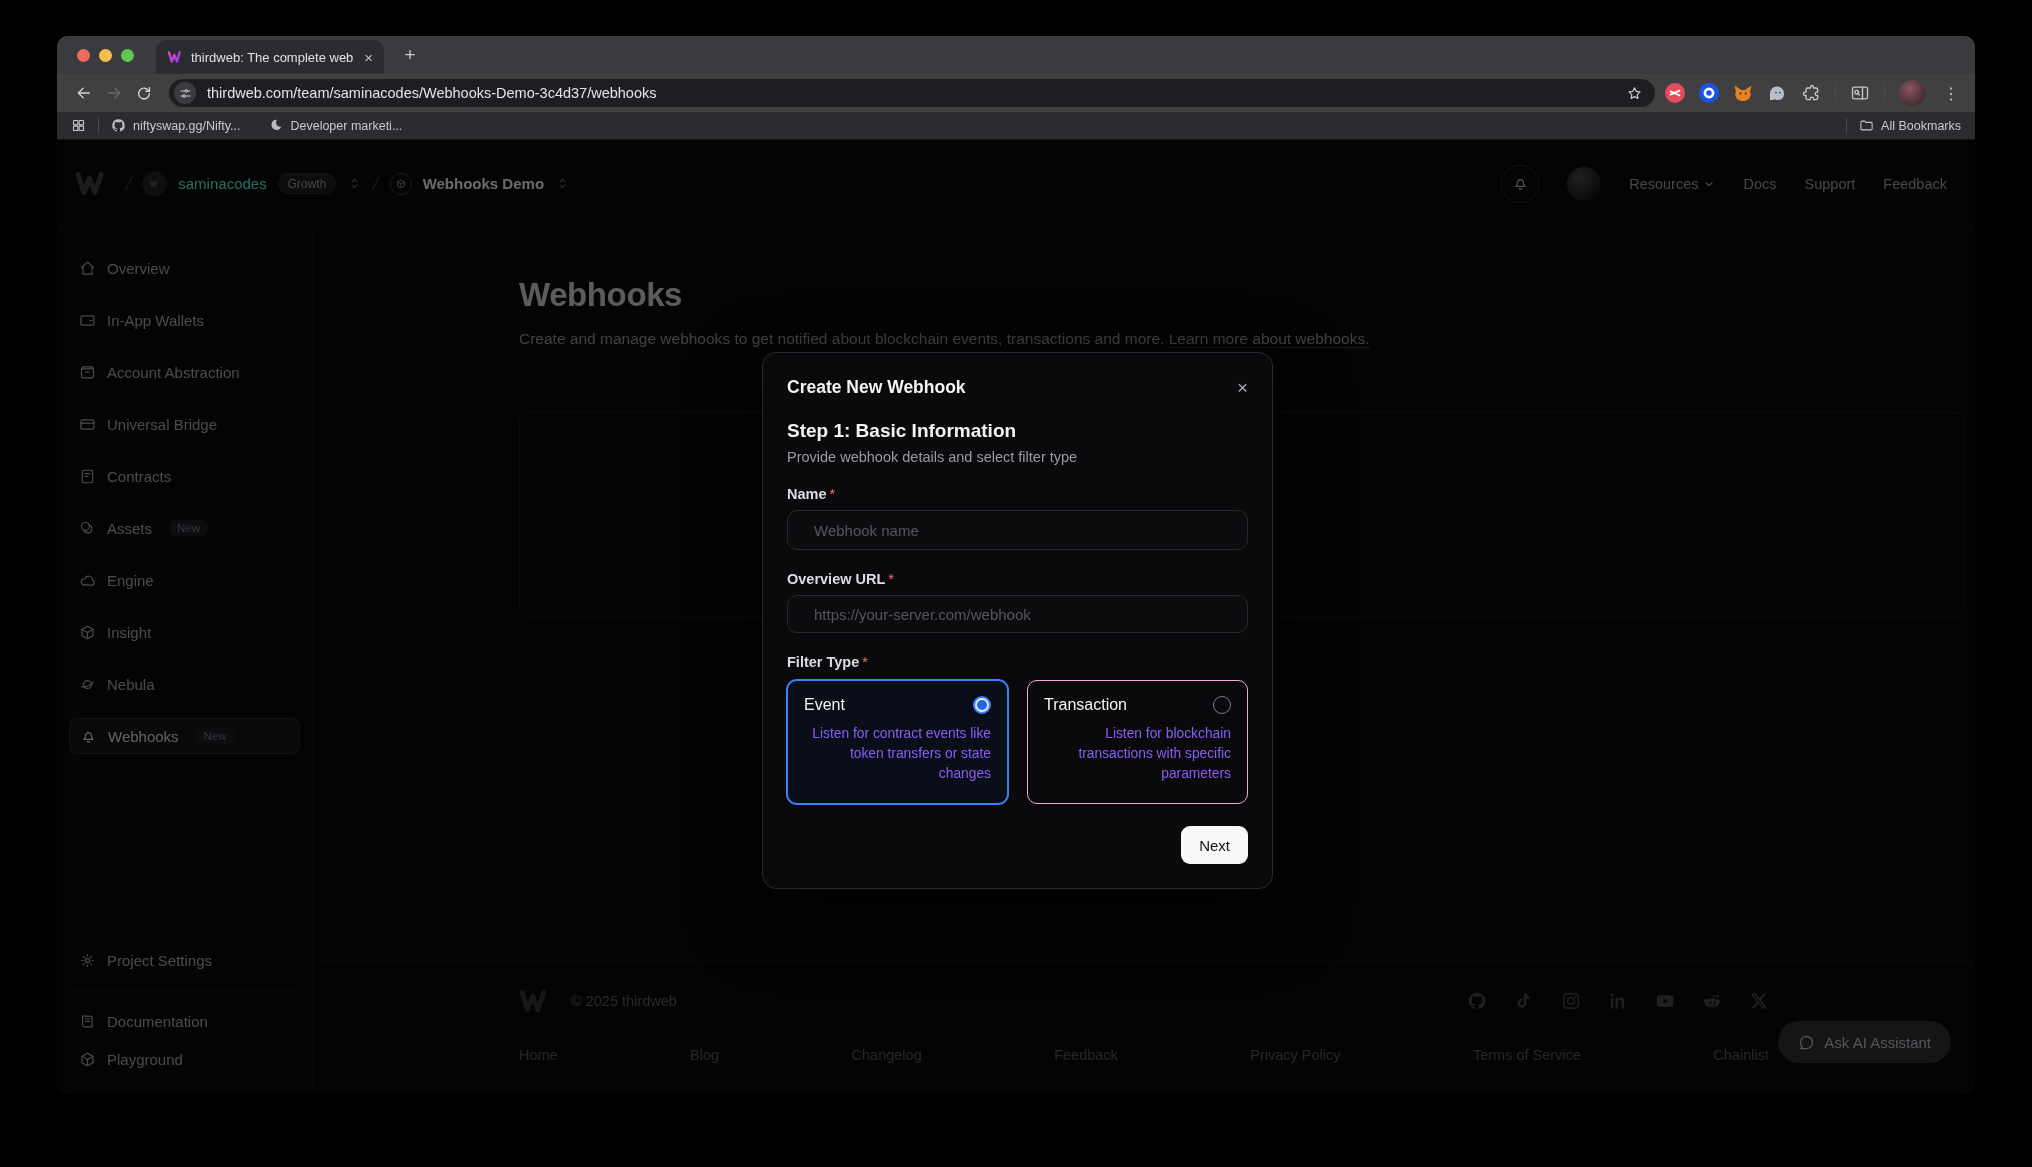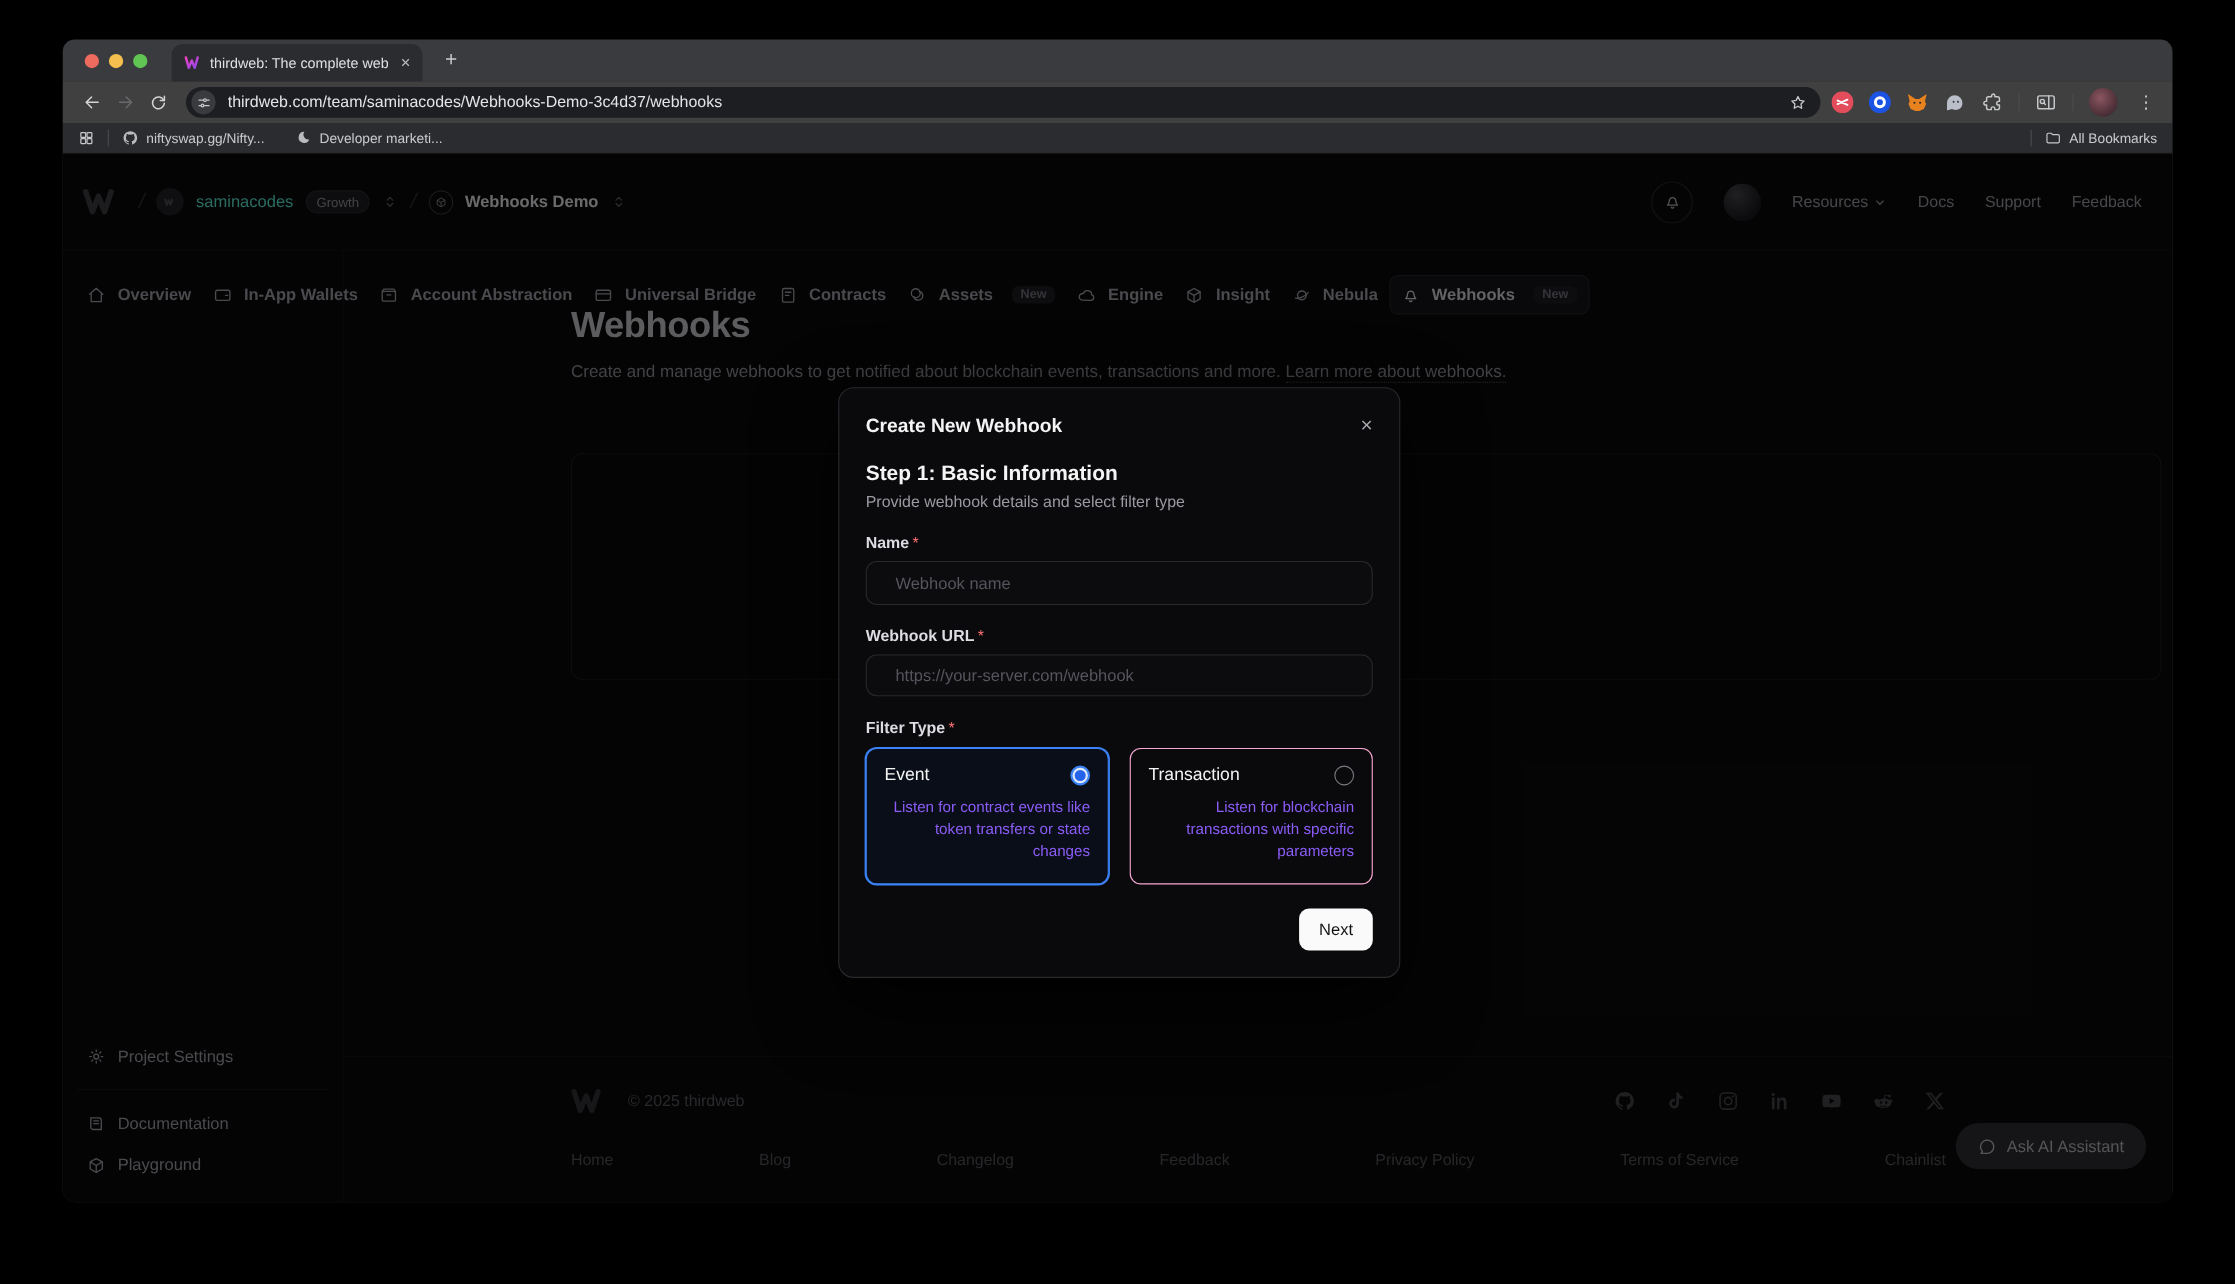--- a/index.html
+++ b/index.html
@@ -328,21 +328,21 @@
 
             <span class="hdr-link">
               <span>Feedback</span>
 
             </span>
           </div>
       </div>
 
       <div class="body-row">
         <div class="sidebar">
-          <span style="display:flex;flex-direction:row;gap:0;font-weight:bold;">
+          <span style="display:flex;flex-direction:column;gap:16px;">
 
               <div class="nav-item">
                 <svg viewBox="0 0 24 24">
                   <g fill="none" stroke="currentColor" stroke-width="1.7" stroke-linecap="round" stroke-linejoin="round">
                     <path d="M3.5 10.5 12 3l8.5 7.5M5.5 9.5V20h13V9.5"></path>
                   </g>
                 </svg>
                 <span>Overview</span>
 
               </div>
@@ -577,21 +577,21 @@
       </div>
       <div class="step-h">Step 1: Basic Information</div>
       <div class="step-sub">Provide webhook details and select filter type</div>
 
       <div class="f-label">
         <span>Name</span><span class="req">*</span>
       </div>
       <input class="f-input" type="text" placeholder="Webhook name" style="">
 
       <div class="f-label">
-        <span>Webhook URL</span><span class="req">*</span>
+        <span>Overview URL</span><span class="req">*</span>
       </div>
       <input class="f-input short" type="text" placeholder="https://your-server.com/webhook" style="">
 
       <div class="f-label">
         <span>Filter Type</span><span class="req">*</span>
       </div>
       <div class="options">
 
           <div class="option selected">
             <div class="opt-head">

